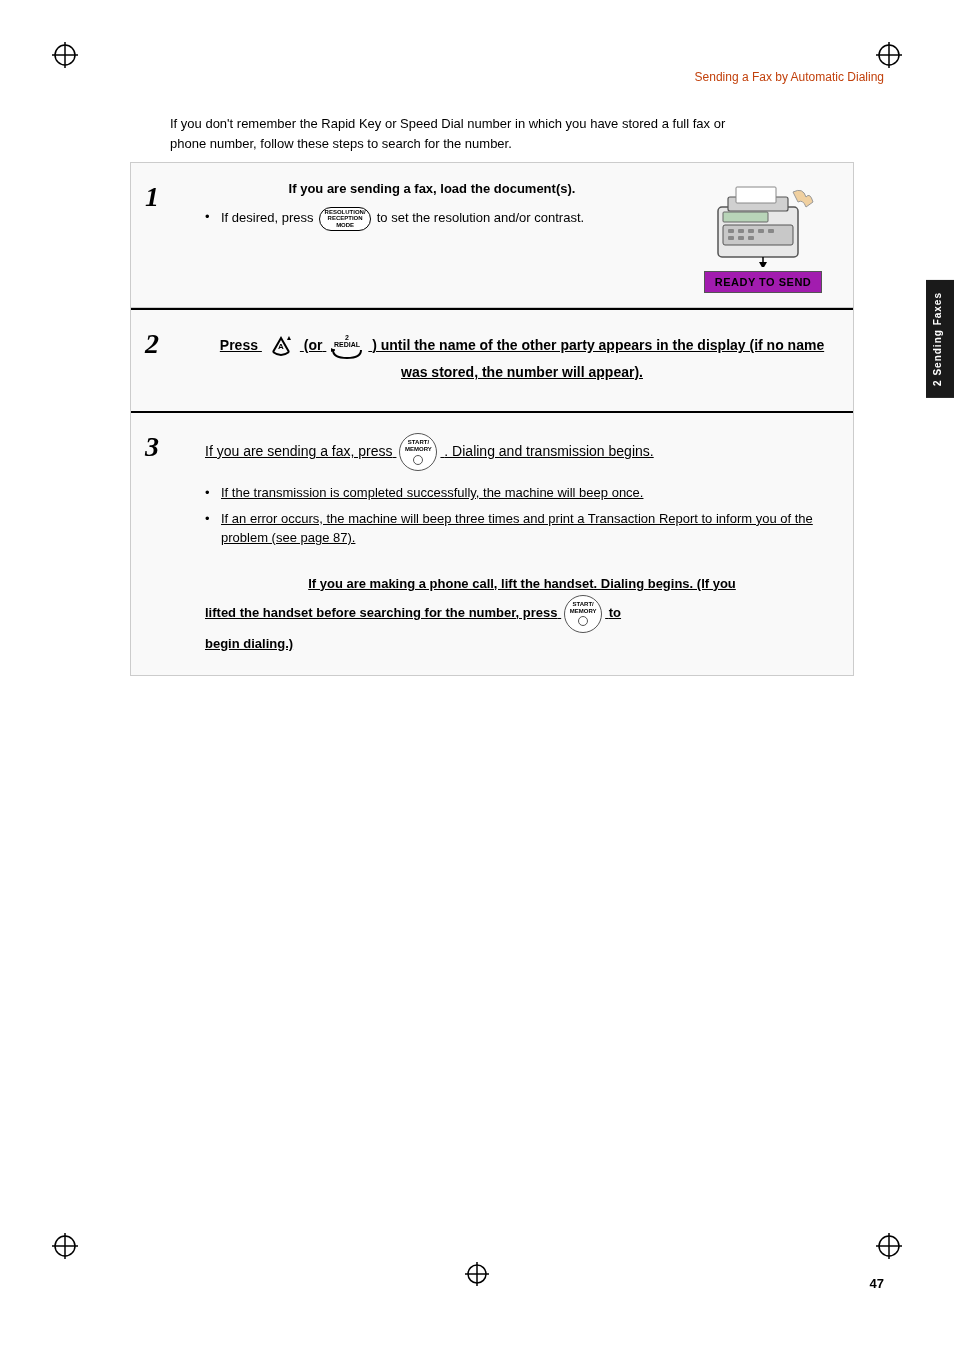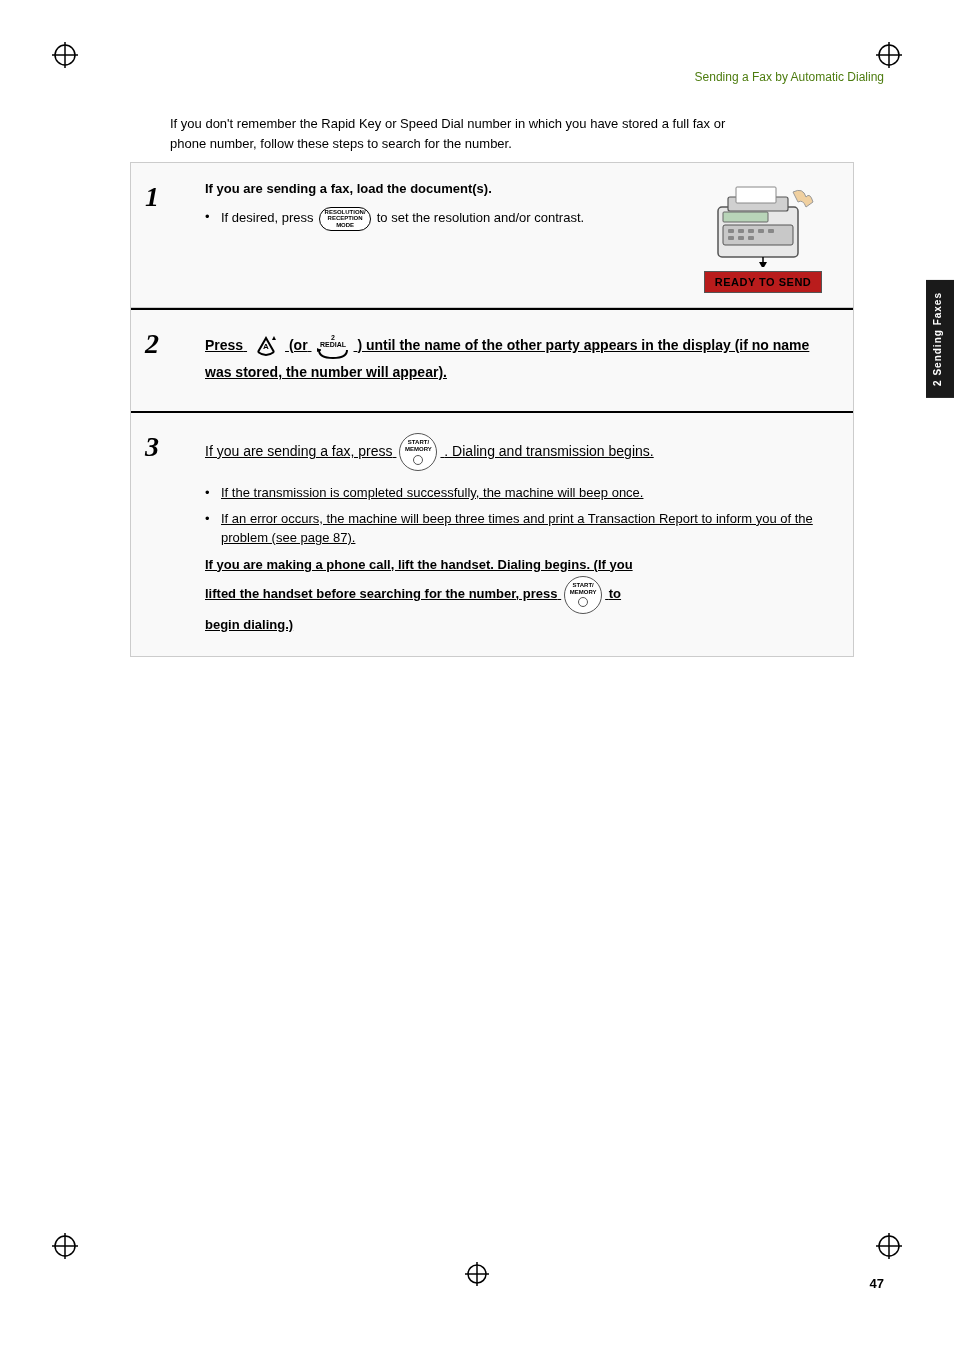--- a/index.html
+++ b/index.html
@@ -39,21 +39,21 @@
 
     .reg-mark svg {
       width: 30px;
       height: 30px;
     }
 
     
     .page-header {
       text-align: right;
       font-size: 12px;
-      color: #4d7c0f;
+      color: #c2410c;
       margin-bottom: 30px;
       padding-top: 10px;
     }
 
     
     .section-title {
       font-size: 16px;
       font-weight: bold;
       font-style: italic;
       margin-bottom: 18px;
@@ -122,39 +122,40 @@
       line-height: 1.5;
     }
 
     .step-content p {
       margin-bottom: 8px;
     }
 
     .step-content .bold-instruction {
       font-weight: bold;
       font-size: 13px;
+      text-align: center;
     }
 
     .step-image-area {
       min-width: 180px;
       padding: 14px;
       display: flex;
       flex-direction: column;
       align-items: center;
       justify-content: flex-end;
     }
 
     
     .ready-to-send-box {
       border: 1px solid #555;
       padding: 4px 10px;
       font-size: 11px;
       font-weight: bold;
       letter-spacing: 0.5px;
-      background: #b91c1c;
+      background: #a21caf;
       margin-top: 4px;
       text-align: right;
     }
 
     
     .bullet-list {
       list-style: none;
       margin-top: 0;
     }
     .bullet-list li {
@@ -383,21 +384,21 @@
 
         <ul class="bullet-list">
           <li>
             <span>If the transmission is completed successfully, the machine will beep once.</span>
           </li>
           <li>
             <span>If an error occurs, the machine will beep three times and print a Transaction Report to inform you of the problem (see page 87).</span>
           </li>
         </ul>
 
-        <p class="phone-call-bold" style="margin-top: 6px;">
+        <p class="phone-call-bold" style="margin-top: 25px; text-align: center;">
           <span>If you are making a phone call, lift the handset. Dialing begins. (If you</span>
         </p>
         <p class="phone-call-bold">
           <span>lifted the handset before searching for the number, press</span>
           
           <span class="start-memory-btn" style="display:inline-flex; flex-direction:column; align-items:center; justify-content:center; width:38px; height:38px; border:1.5px solid #555; border-radius:50%; vertical-align:middle; margin: 0 3px; background:#fff;">
             <span style="font-size:6px; font-weight:bold; line-height:1.1; text-align:center; color:#000;">START/<br>MEMORY</span>
             <span style="width:10px; height:10px; border:1px solid #555; border-radius:50%; display:block; margin-top:2px;"></span>
           </span>
           <span>to</span>

